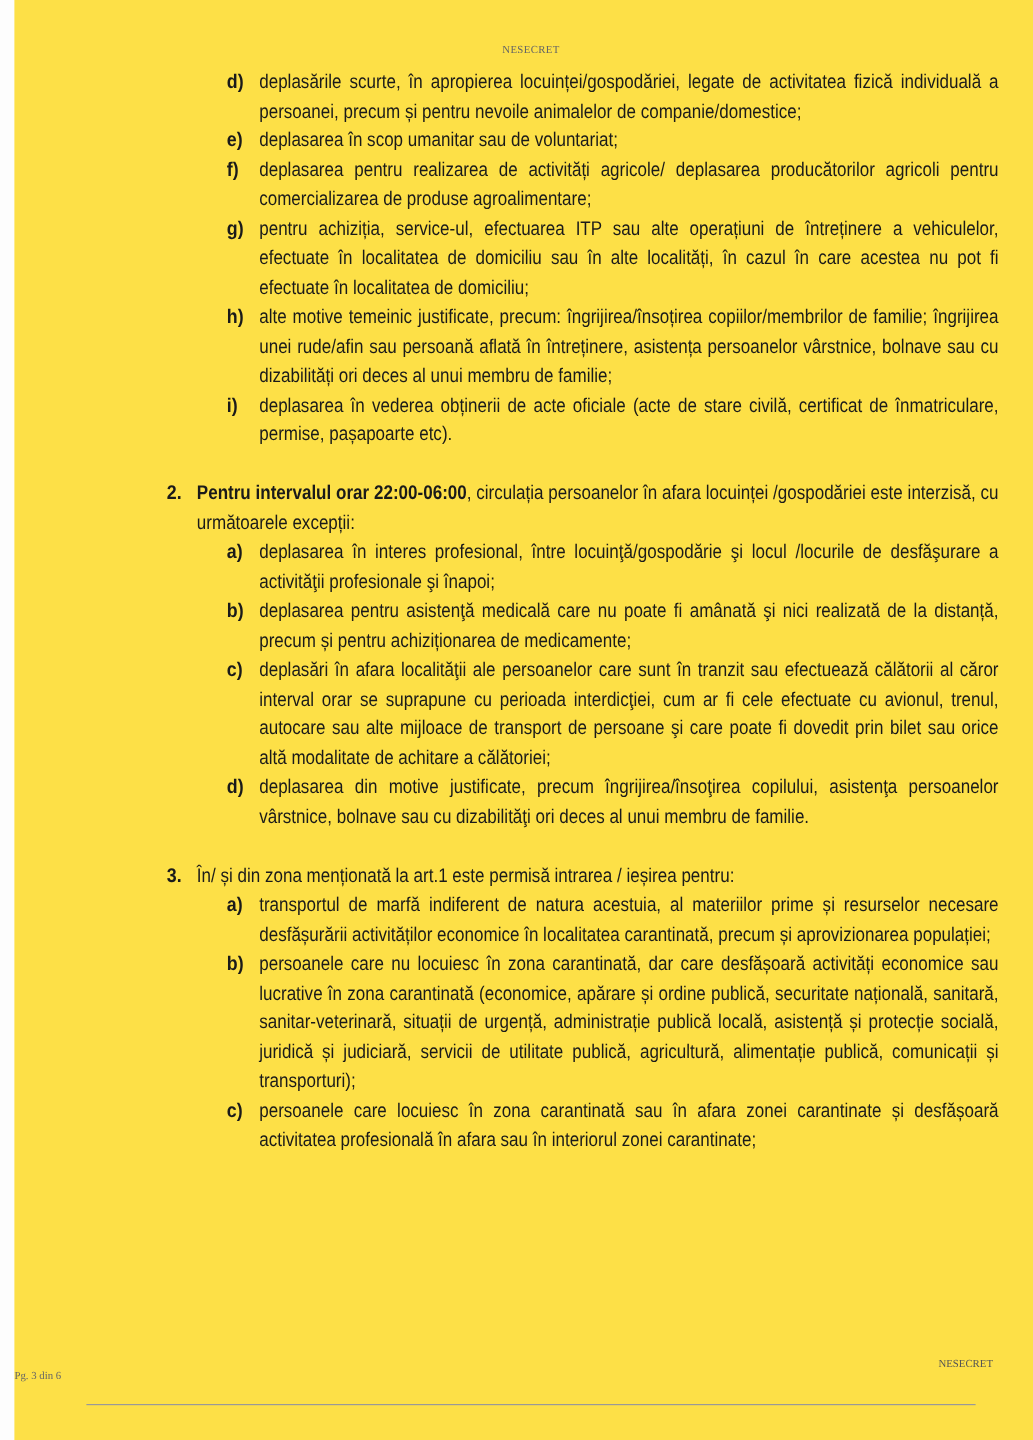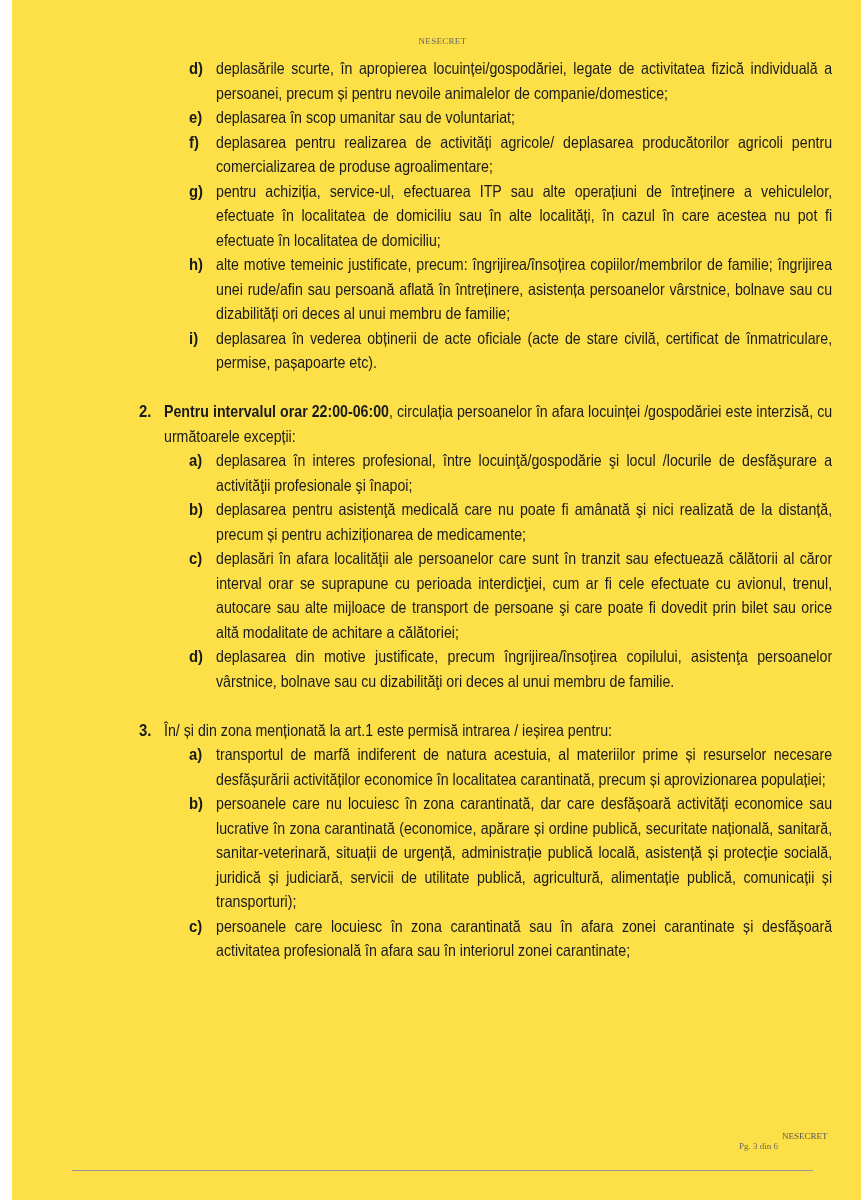--- a/index.html
+++ b/index.html
@@ -13,21 +13,21 @@
   .content { position:absolute; left:0; top:56px; width:861px; }
   .item { position:relative; font-size:16.5px; line-height:24.5px; }
   .sub { margin-left:204px; width:616px; }
   .sub .lbl { position:absolute; left:-27px; top:0; font-weight:bold; }
   .sec { margin-left:152px; width:668px; margin-top:24.5px; }
   .sec .num { position:absolute; left:-25px; top:0; font-weight:bold; }
   .sec .bold { font-weight:bold; }
   .txt { text-align:justify; text-align-last:left; display:block; transform:scaleX(0.86); transform-origin:left top; width:116.3%; }
   .sub .lbl, .sec .num { transform:scaleX(0.9); transform-origin:left top; }
   .footer-secret { position:absolute; top:1131px; left:770px; font-family:"Liberation Serif", serif; font-size:9px; color:#555; }
-  .footer-page { position:absolute; top:1141px; left:0; width:754px; text-align:right; font-family:"Liberation Serif", serif; font-size:9px; color:#666;padding-left:12px; }
+  .footer-page { position:absolute; top:1141px; left:0; width:754px; text-align:left; font-family:"Liberation Serif", serif; font-size:9px; color:#666; }
   .footer-line { position:absolute; top:1170px; left:60px; width:741px; height:1px; background:#999; }
 </style>
 </head>
 <body>
 
 <div class="page">
   <div class="hdr">NESECRET</div>
 
   <div class="content">
 

